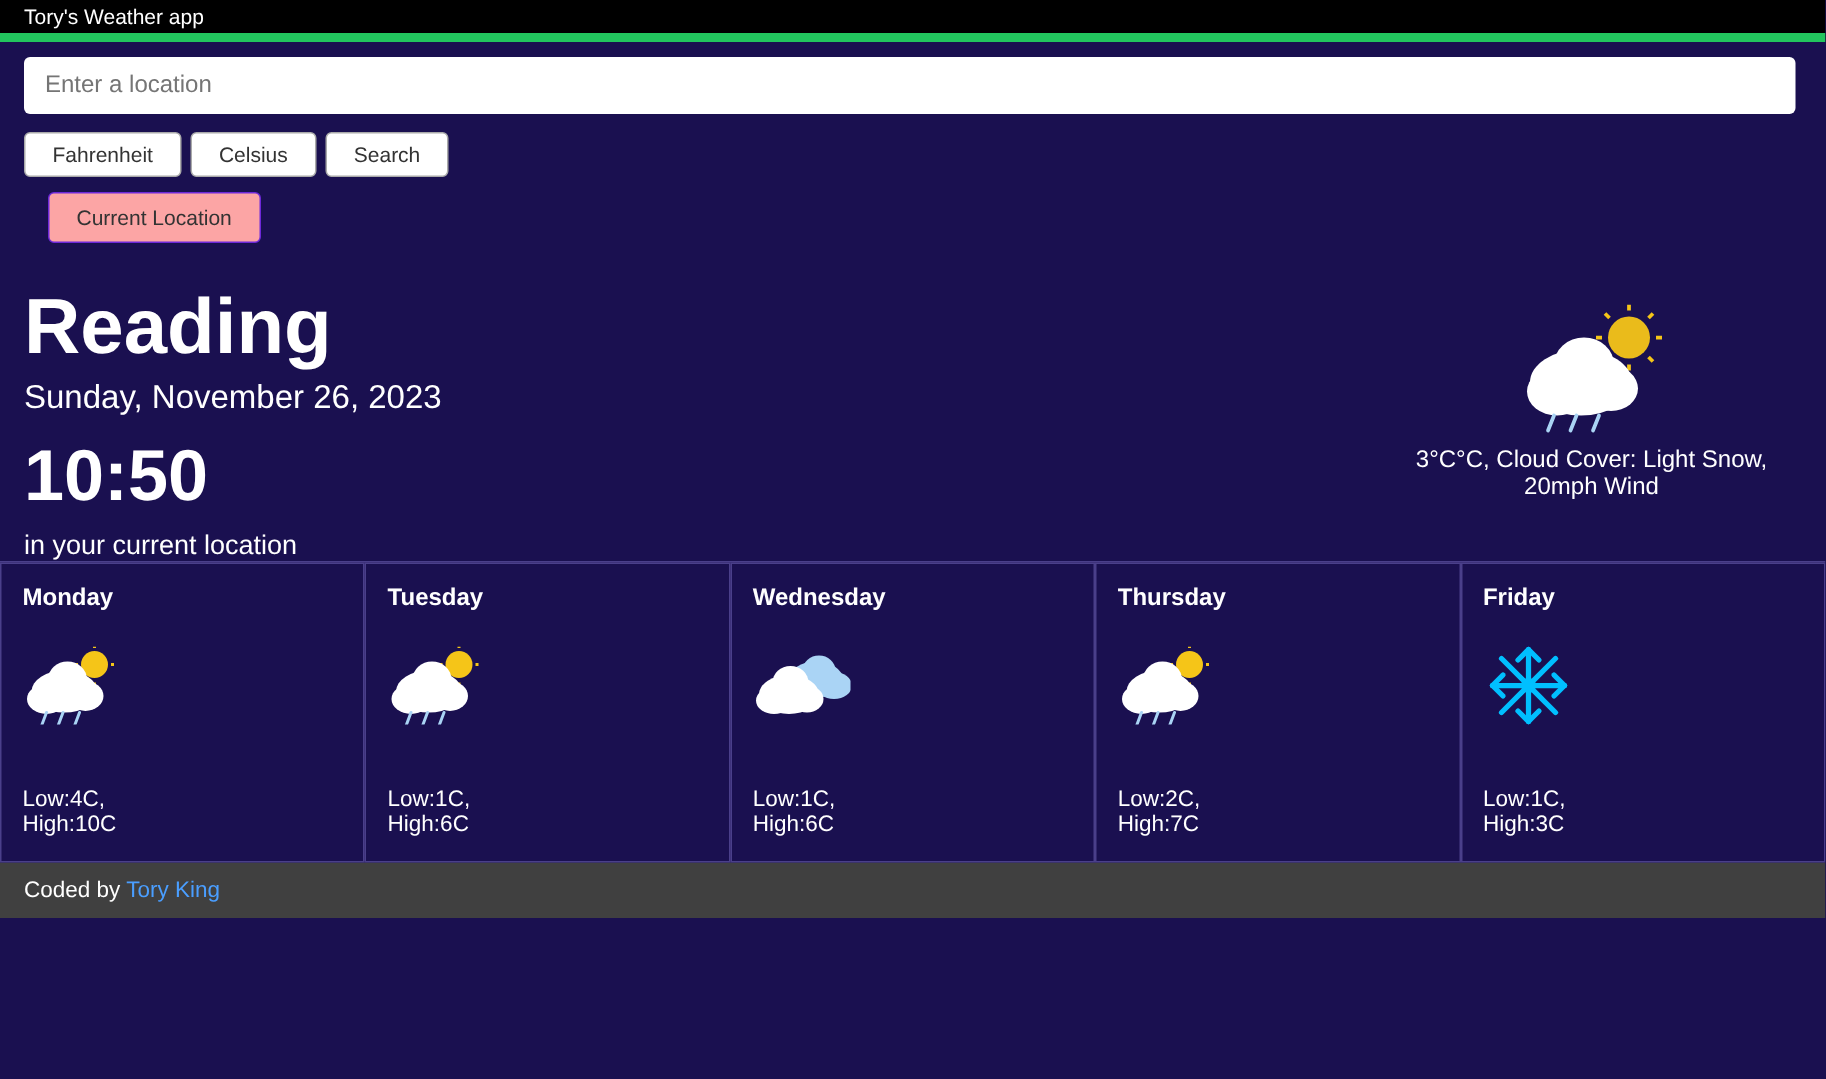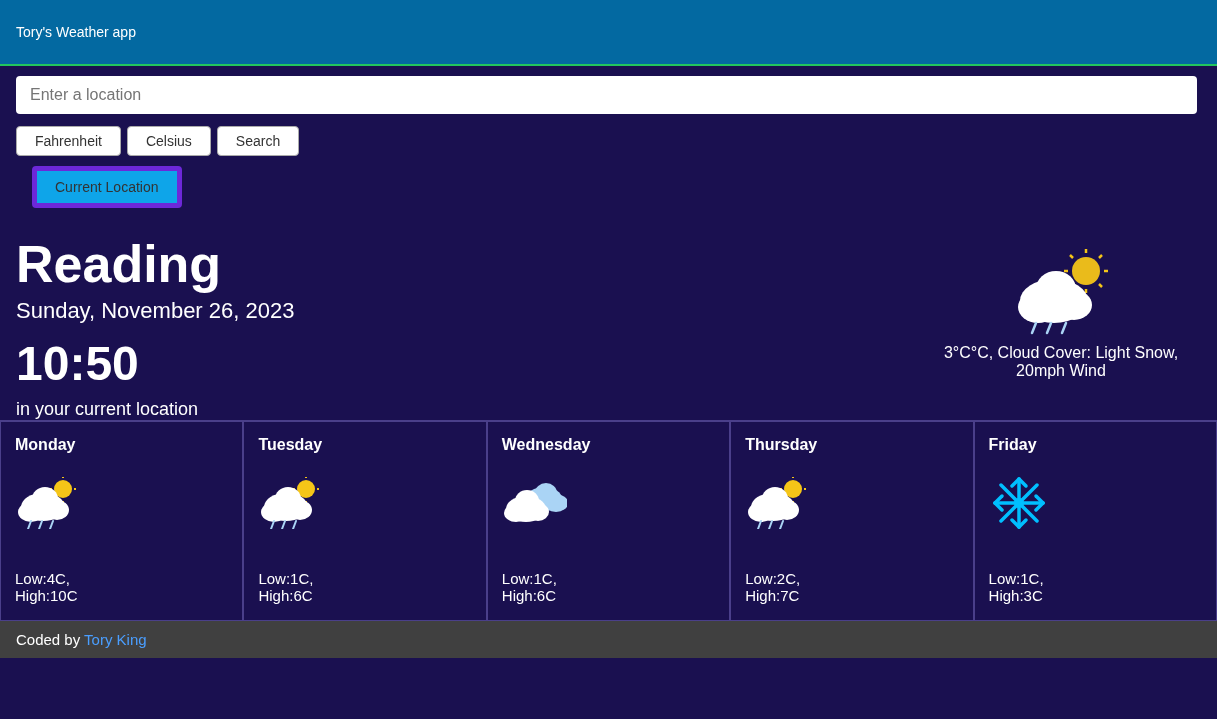--- a/index.html
+++ b/index.html
@@ -4,25 +4,25 @@
   <style>
     * { box-sizing: border-box; margin: 0; padding: 0; }
     body {
       background-color: #1a1050;
       color: white;
       font-family: Arial, sans-serif;
       min-height: 719px;
       width: 1217px;
     }
     #top-bar {
-      background-color: #0369a1;
-      padding: 24px 16px;
+      background-color: #000000;
+      padding: 3px 16px;
       font-size: 14px;
       color: white;
-      border-bottom: 2px solid #22c55e;
+      border-bottom: 6px solid #22c55e;
     }
     #search-area {
       padding: 10px 20px 6px 16px;
       background-color: #1a1050;
     }
     #location-input {
       width: 100%;
       padding: 10px 14px;
       font-size: 16px;
       border: none;
@@ -42,23 +42,23 @@
       background: white;
       color: #333;
       border: 1px solid #aaa;
       border-radius: 4px;
       cursor: pointer;
     }
     #current-location-btn {
       margin: 0 16px 10px 16px;
       padding: 8px 18px;
       font-size: 14px;
-      background: #0ea5e9;
+      background: #fca5a5;
       color: #333;
-      border: 5px solid #6d28d9;
+      border: 1px solid #6d28d9;
       border-radius: 4px;
       cursor: pointer;
       display: inline-block;
     }
     #main-content {
       padding: 10px 16px 0 16px;
       display: flex;
       justify-content: space-between;
       align-items: flex-start;
     }

